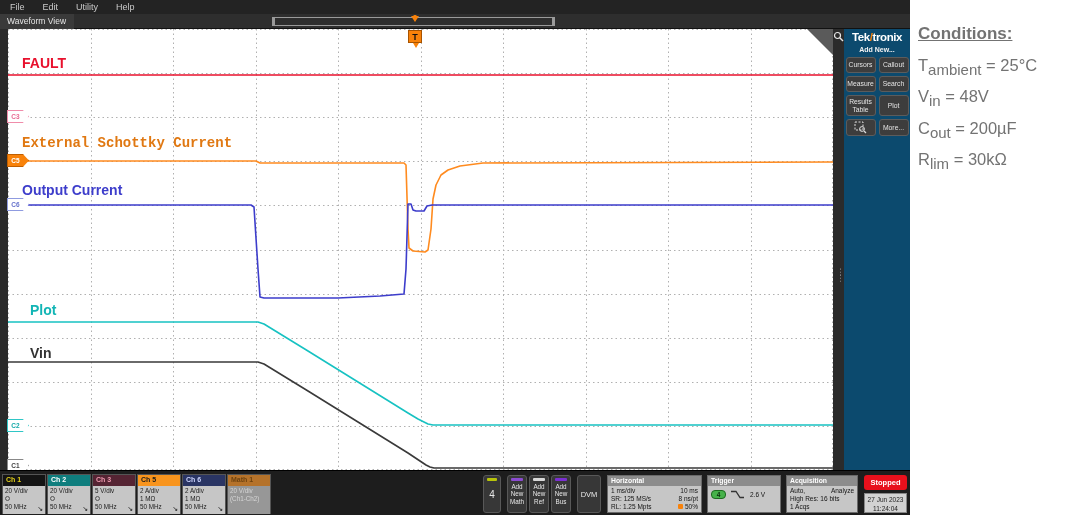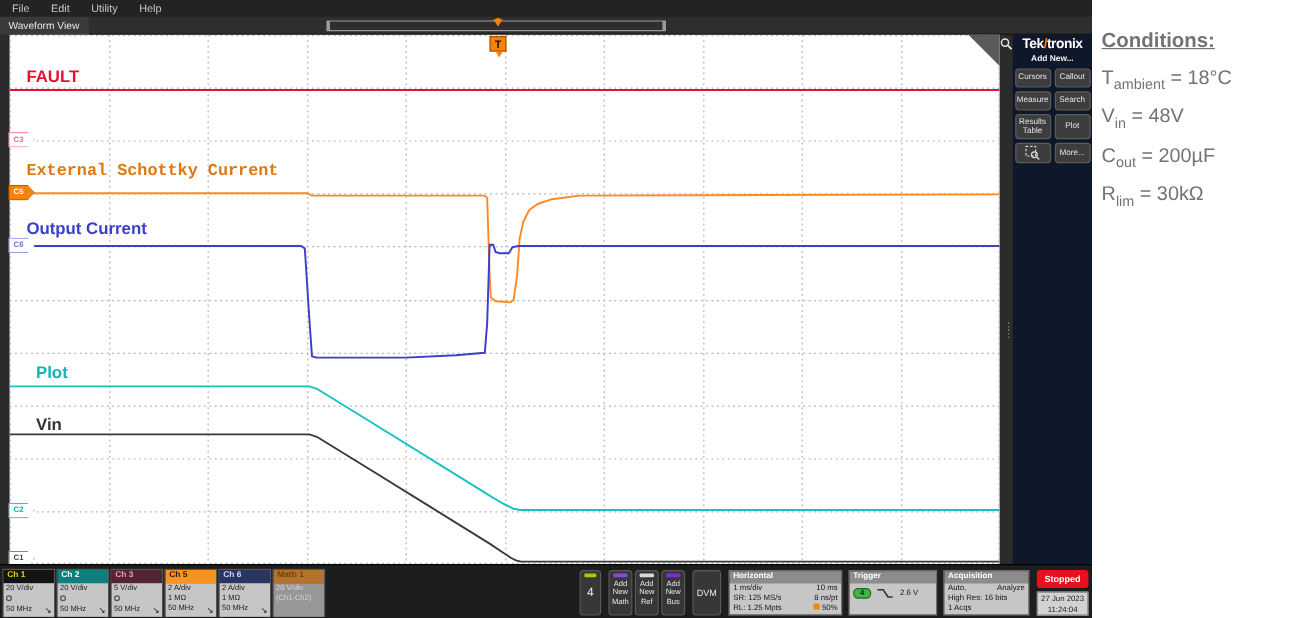--- a/index.html
+++ b/index.html
@@ -42,21 +42,21 @@
   .tflag { position:absolute; left:400px; top:1px; width:14px; height:13px; background:#f8820a; border:1px solid #a85400;
            color:#111; font-size:9px; font-weight:bold; text-align:center; line-height:12px; }
   .tflag::after { content:""; position:absolute; left:4px; top:12px; border-left:3px solid transparent; border-right:3px solid transparent; border-top:5px solid #f8820a; }
 
   .zoomcorner { position:absolute; right:0; top:0; width:0; height:0; border-left:26px solid transparent; border-top:26px solid #5a5a5a; }
   .zoomcorner svg { position:absolute; right:-24px; top:-24px; }
 
   .drawer { position:absolute; left:836px; top:240px; color:#8a8a8a; font-size:9px; line-height:6px; letter-spacing:0; text-align:center; width:6px; }
 
   
-  .sidebar { position:absolute; right:0; top:0; width:66px; height:441px; background:#0f172a; padding:1px 2px 0 2px; }
+  .sidebar { position:absolute; right:0; top:0; width:66px; height:441px; background:#0c4a6e; padding:1px 2px 0 2px; }
   .logo { text-align:center; color:#fff; font-weight:bold; font-size:11.5px; letter-spacing:-0.4px; margin-top:1px; }
   .logo .accent { color:#f8820a; }
   .addnew { text-align:center; color:#f2f2f2; font-weight:bold; font-size:7px; margin:3px 0 4px 0; }
   .btngrid { display:grid; grid-template-columns:30px 30px; gap:3px; justify-content:center; }
   .sbtn { background:#3d3d3d; border:1px solid #5c5c5c; border-radius:3px; color:#e3e3e3; font-size:6.8px;
           min-height:16px; display:flex; align-items:center; justify-content:center; text-align:center; line-height:1.1; padding:1px; }
   .sbtn.tall { min-height:21px; }
 
   
   .bottombar { position:relative; height:45px; background:#1d1d1d; border-top:1px solid #000; }
@@ -101,21 +101,21 @@
 
   .stopped { position:absolute; left:864px; top:4px; width:43px; height:15px; background:#e8101c; border-radius:3px;
              color:#fff; font-size:7.5px; font-weight:bold; text-align:center; line-height:15px; }
   .datebox { position:absolute; left:864px; top:22px; width:43px; height:20px; background:#d2d2d2; border:1px solid #888;
              color:#222; font-size:6.5px; text-align:center; line-height:9px; padding-top:1px; }
 
   
   .conditions { position:absolute; left:916px; top:16px; width:164px; height:515px; background:#fff; padding:8px 0 0 2px; color:#737373; }
   .cond-title { font-size:17px; font-weight:bold; text-decoration:underline; margin-bottom:8px; }
   .cond-item { font-size:16.5px; line-height:27px; white-space:nowrap; }
-  .cond-item sub { font-size:12px; }
+  .cond-item sub { font-size:15px; }
 </style>
 </head>
 <body>
 
 <div class="screenshot">
 
   <div class="scope">
 
     <div class="menubar">
       <span class="mitem">File</span>
@@ -336,19 +336,19 @@
       <div class="stopped">Stopped</div>
       <div class="datebox">
         <span>27 Jun 2023</span><br>
         <span>11:24:04</span>
       </div>
     </div>
   </div>
 
   <div class="conditions">
     <div class="cond-title">Conditions:</div>
-    <div class="cond-item"><span>T</span><sub>ambient</sub><span> = 18°C</span></div>
+    <div class="cond-item"><span>T</span><sub>ambient</sub><span> = 25°C</span></div>
     <div class="cond-item"><span>V</span><sub>in</sub><span> = 48V</span></div>
     <div class="cond-item"><span>C</span><sub>out</sub><span> = 200µF</span></div>
     <div class="cond-item"><span>R</span><sub>lim</sub><span> = 30kΩ</span></div>
   </div>
 
 </div>
 
 </body></html>

